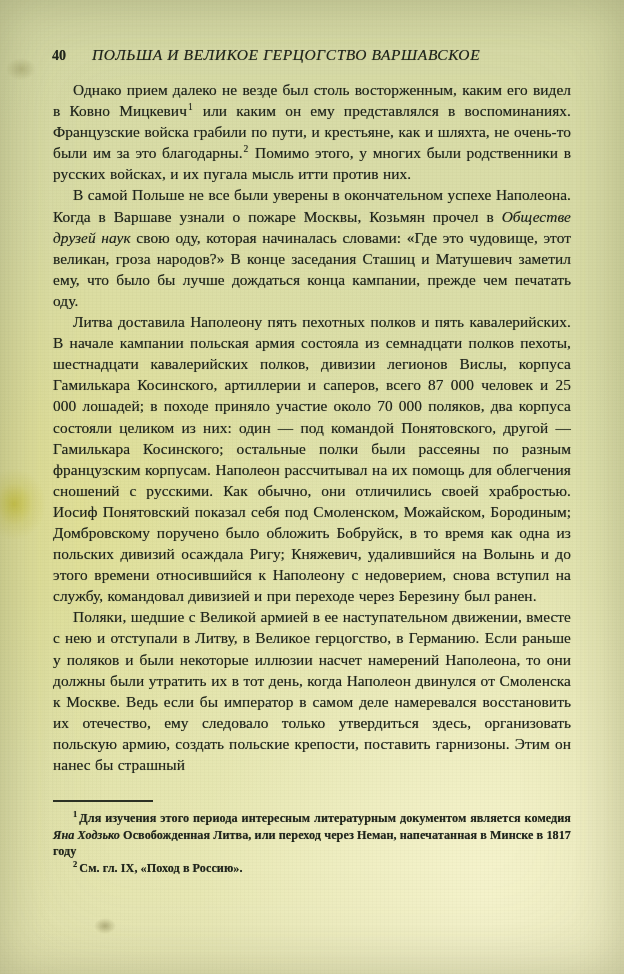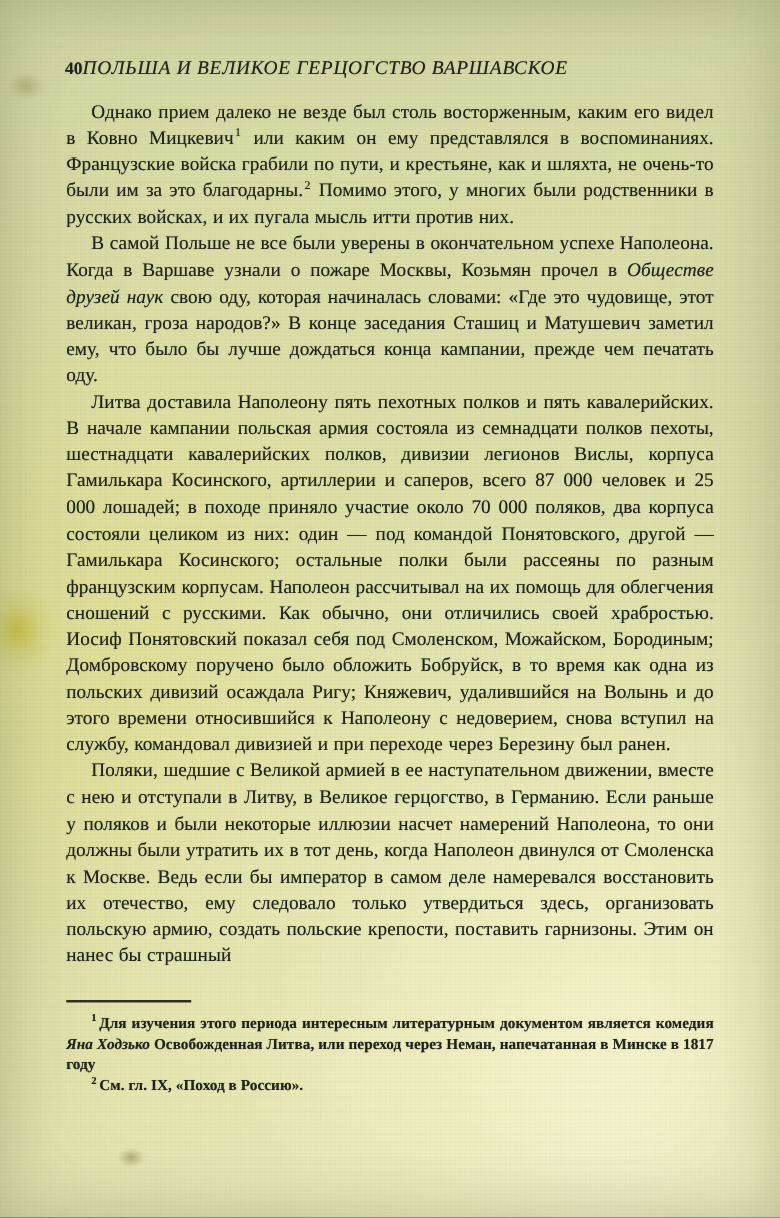--- a/index.html
+++ b/index.html
@@ -74,20 +74,21 @@
     font-style: italic;
     font-size: 15.5px;
     letter-spacing: 0.3px;
     white-space: nowrap;
   }
   #folio {
     font-style: normal;
     font-size: 14px;
     font-weight: 700;
     letter-spacing: 0;
+    margin-right: 26px;
   }
   #head-title {
     font-size: 15.5px;
     letter-spacing: 0.6px;
   }
   #body-block {
     position: absolute;
     left: 53px;
     top: 79px;
     width: 518px;

